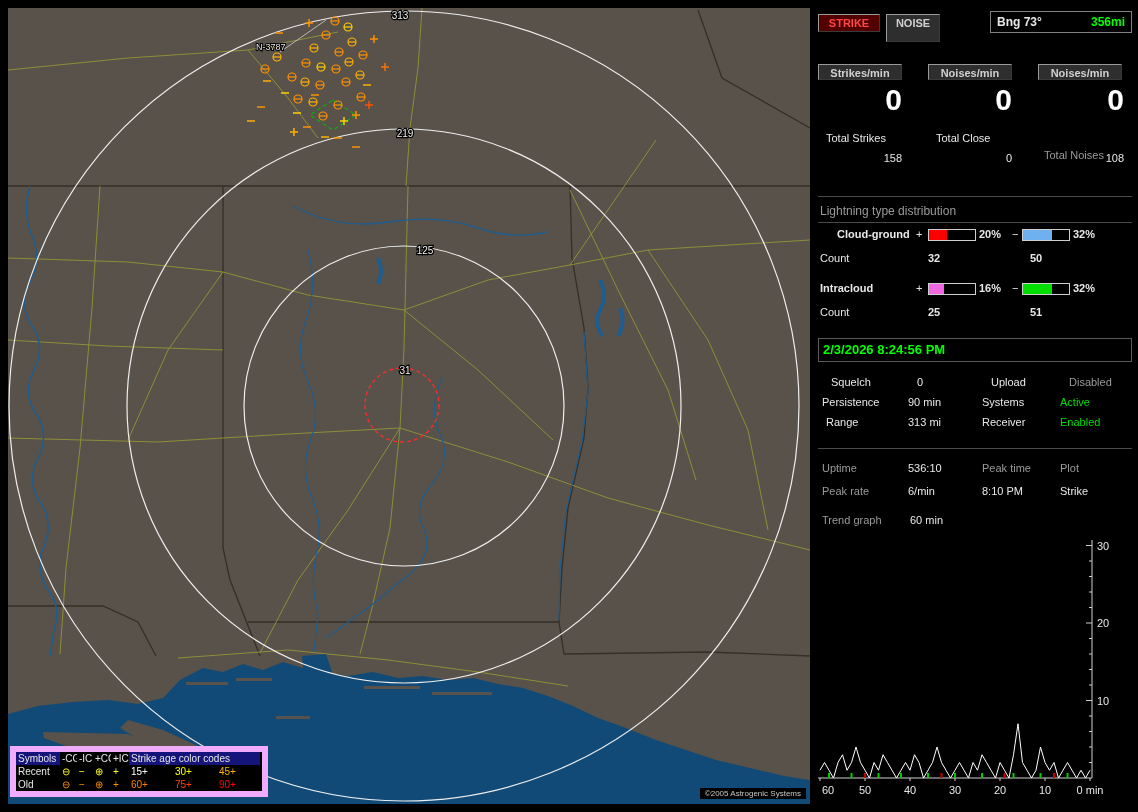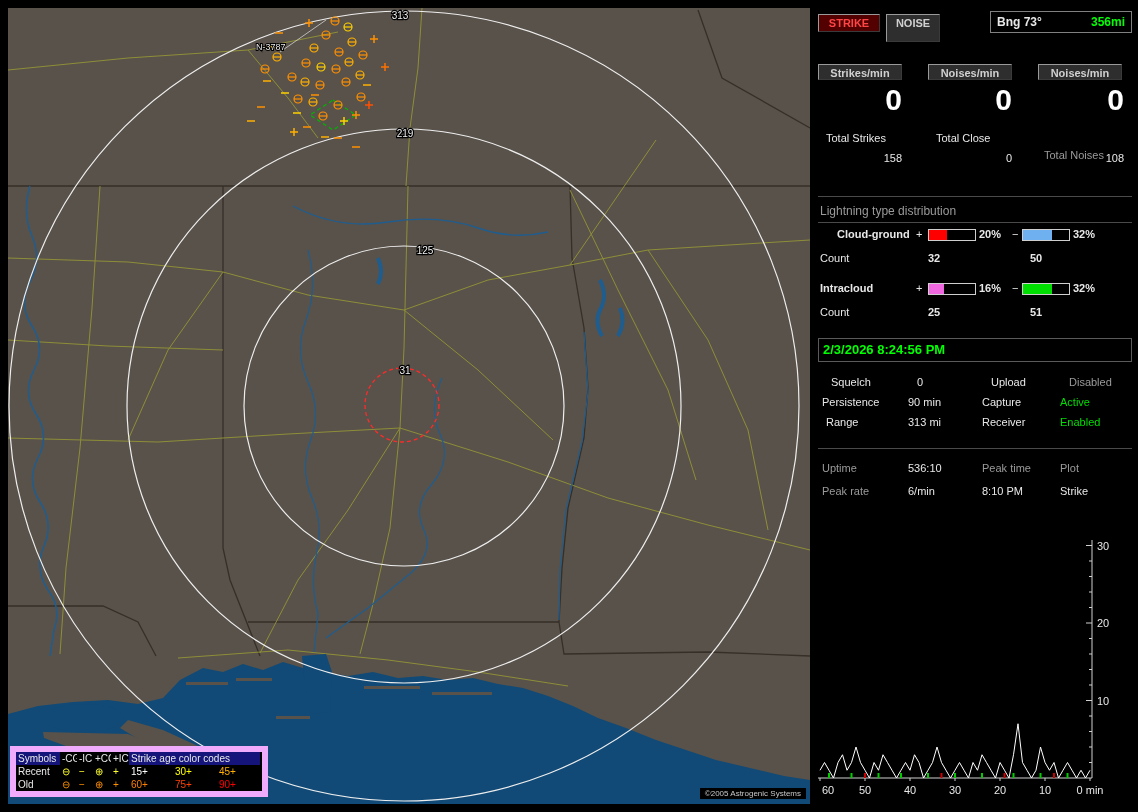--- a/index.html
+++ b/index.html
@@ -301,21 +301,21 @@
 
     <div class="abs row" style="left:9px;top:368px;width:314px;">
       <span class="abs white" style="left:4px">Squelch</span>
       <span class="abs white" style="left:90px">0</span>
       <span class="abs white" style="left:164px">Upload</span>
       <span class="abs gray" style="left:242px">Disabled</span>
     </div>
     <div class="abs row" style="left:0;top:388px;width:314px;">
       <span class="abs white" style="left:4px">Persistence</span>
       <span class="abs white" style="left:90px">90 min</span>
-      <span class="abs white" style="left:164px">Capture</span>
+      <span class="abs white" style="left:164px">Systems</span>
       <span class="abs green" style="left:242px">Active</span>
     </div>
     <div class="abs row" style="left:0;top:408px;width:314px;">
       <span class="abs white" style="left:8px">Range</span>
       <span class="abs white" style="left:90px">313 mi</span>
       <span class="abs white" style="left:164px">Receiver</span>
       <span class="abs green" style="left:242px">Enabled</span>
     </div>
 
     <div class="abs sep" style="left:0;top:440px;"></div>
@@ -326,20 +326,24 @@
       <span class="abs gray" style="left:164px">Peak time</span>
       <span class="abs gray" style="left:242px">Plot</span>
     </div>
     <div class="abs row" style="left:0;top:477px;width:314px;">
       <span class="abs gray" style="left:4px">Peak rate</span>
       <span class="abs white" style="left:90px">6/min</span>
       <span class="abs white" style="left:164px">8:10 PM</span>
       <span class="abs white" style="left:242px">Strike</span>
     </div>
 
+    <div class="abs row" style="left:0;top:506px;width:314px;">
+      <span class="abs gray" style="left:4px">Trend graph</span>
+      <span class="abs white" style="left:92px">60 min</span>
+    </div>
 
     <div class="abs" style="left:0;top:530px;width:314px;height:266px;">
       <svg id="trend-svg" width="314" height="266" viewBox="0 0 314 266">
           <line x1="274" y1="2" x2="274" y2="240" stroke="#d0d0d0" stroke-width="1"></line>
           <line x1="0" y1="240" x2="274" y2="240" stroke="#d0d0d0" stroke-width="1"></line>
           <line x1="271" y1="224.5" x2="274" y2="224.5" stroke="#d0d0d0" stroke-width="1"></line>
           <line x1="271" y1="209" x2="274" y2="209" stroke="#d0d0d0" stroke-width="1"></line>
           <line x1="271" y1="193.5" x2="274" y2="193.5" stroke="#d0d0d0" stroke-width="1"></line>
           <line x1="271" y1="178" x2="274" y2="178" stroke="#d0d0d0" stroke-width="1"></line>
           <line x1="268" y1="162.5" x2="274" y2="162.5" stroke="#d0d0d0" stroke-width="1"></line>

